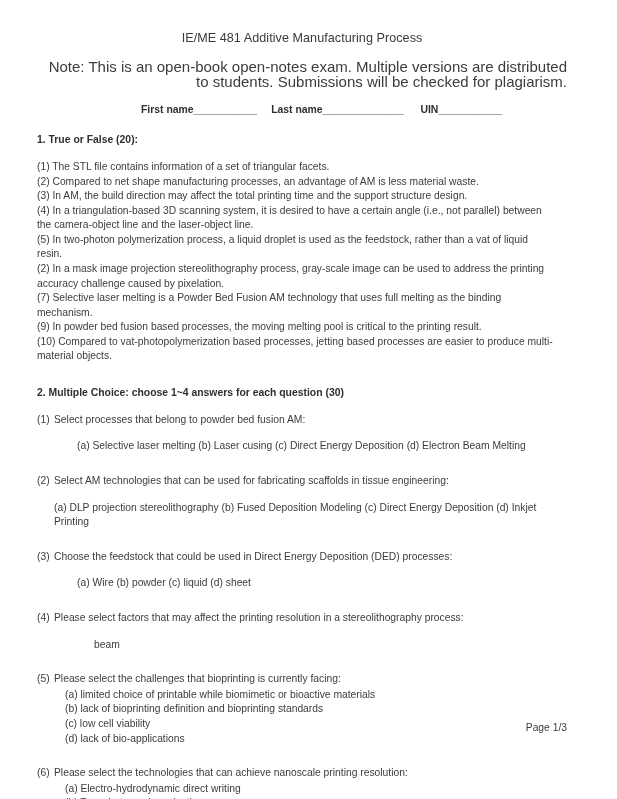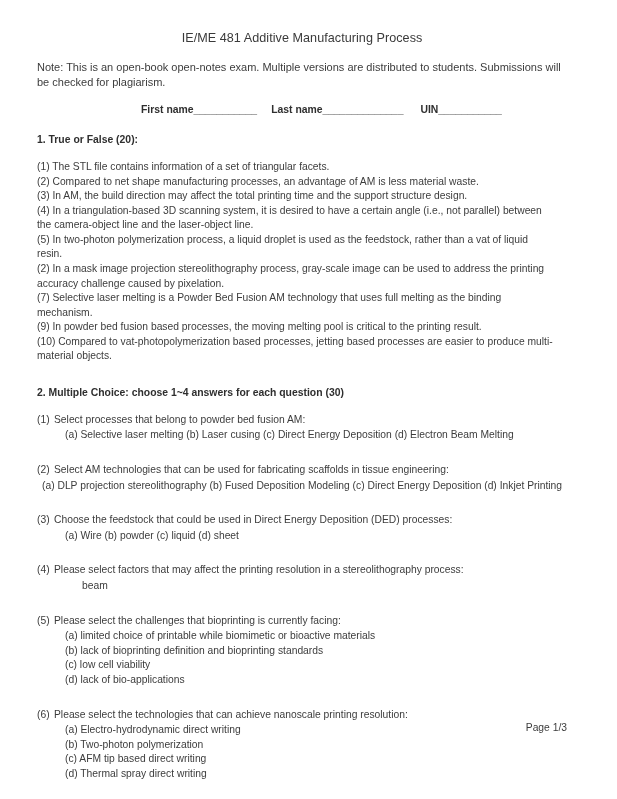--- a/index.html
+++ b/index.html
@@ -33,25 +33,25 @@
   .doc-title {
     text-align: center;
     font-size: 12.6px;
     line-height: 16px;
     font-weight: 400;
     color: #3a3a3a;
     margin: 0 0 9px 0;
     letter-spacing: 0.05px;
   }
   .note {
-    font-size: 11px;
+    font-size: 15px;
     line-height: 14.6px;
     margin: 14px 0 13px 0;
     color: #3c3c3c;
-    text-align: left;
+    text-align: right;
   }
   .namerow {
     font-size: 10.4px;
     font-weight: bold;
     line-height: 15px;
     margin: 0 0 15px 0;
     padding-left: 104px;
     color: #2f2f2f;
     white-space: nowrap;
   }
@@ -81,21 +81,21 @@
     font-size: 10.3px;
     line-height: 14.6px;
     color: #3c3c3c;
     margin: 0 0 1px 0;
   }
   .mc-stem .numlabel { display: inline-block; min-width: 17px; }
   .mc-opts-inline {
     font-size: 10.3px;
     line-height: 14.6px;
     color: #3c3c3c;
-    margin: 0;
+    margin: 12px;
     padding-left: 28px;
   }
   .mc-opts-inline.tight { padding-left: 5px; }
   .mc-opts-inline.cont { padding-left: 45px; }
   .mc-opt-line {
     font-size: 10.3px;
     line-height: 14.6px;
     color: #3c3c3c;
     margin: 0;
     padding-left: 28px;

